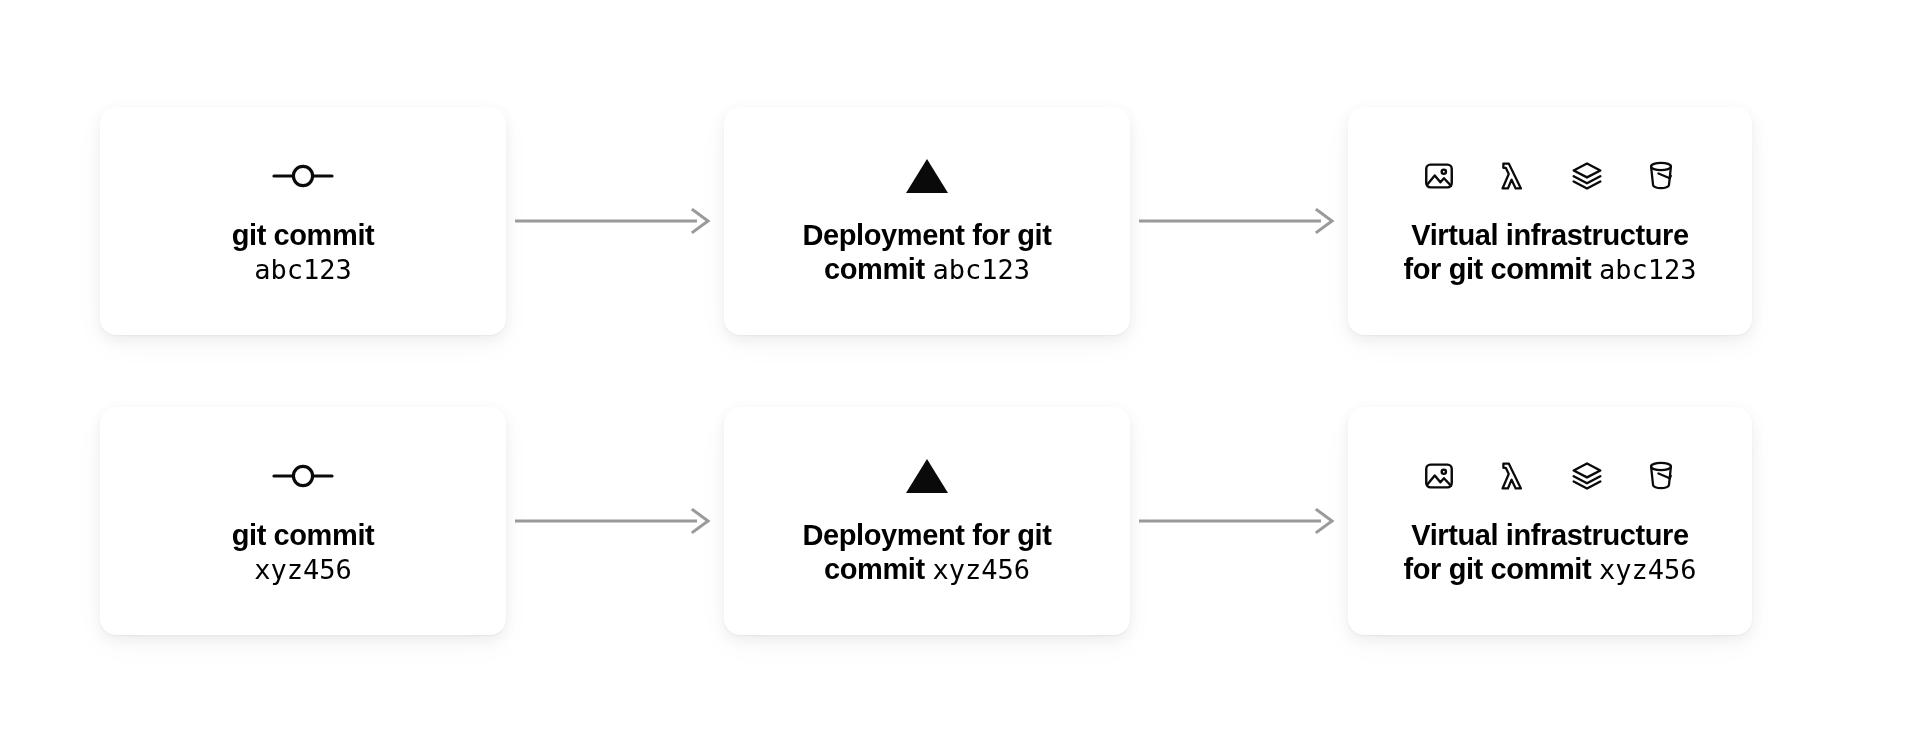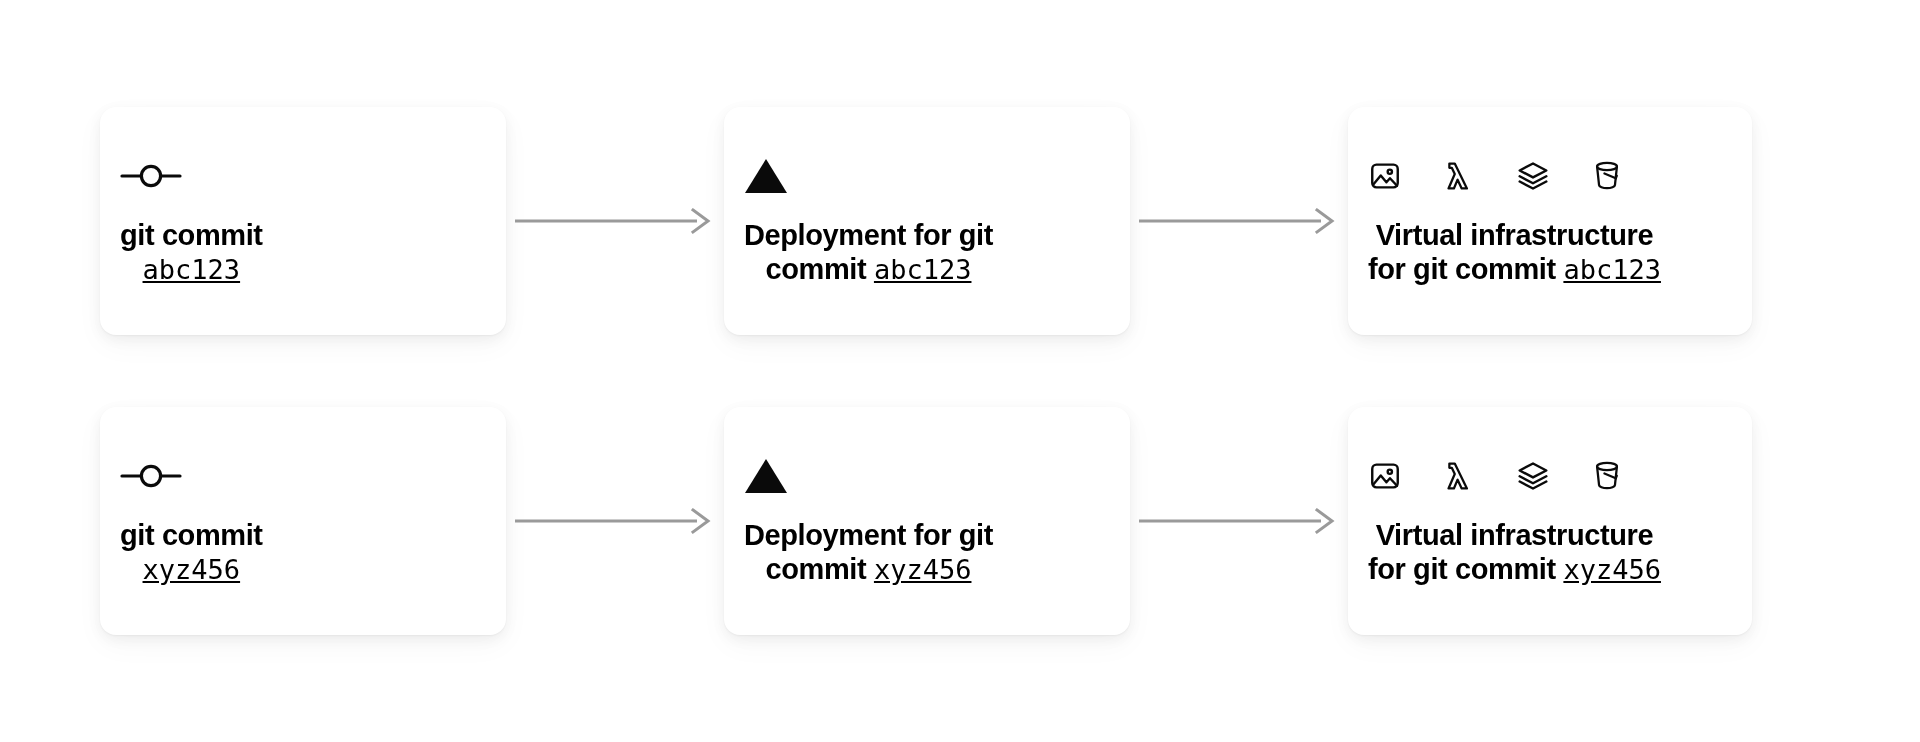--- a/index.html
+++ b/index.html
@@ -40,21 +40,21 @@
   
   .node-card {
     background: #ffffff;
     border-radius: 16px;
     box-shadow: 0 1px 2px rgba(0,0,0,0.045),
                 0 4px 14px rgba(0,0,0,0.055),
                 0 10px 30px rgba(0,0,0,0.035);
     box-sizing: border-box;
     display: flex;
     flex-direction: column;
-    align-items: flex-start;
+    align-items: center;
     justify-content: center;
     padding: 26px 20px;
   }
   .node-card.commit   { width: 406px; height: 228px; }
   .node-card.deploy   { width: 406px; height: 228px; }
   .node-card.infra    { width: 404px; height: 228px; }
 
   .icon-area {
     display: flex;
     flex-direction: row;
@@ -71,21 +71,20 @@
     font-size: 29px;
     font-weight: 700;
     line-height: 1.18;
     letter-spacing: -0.4px;
   }
   .card-label .mono {
     font-family: "DejaVu Sans Mono", "Liberation Mono", monospace;
     font-weight: 400;
     font-size: 27px;
     letter-spacing: 0px;
-    text-decoration: underline;
   }
 
   
   .arrow {
     flex: 0 0 auto;
     width: 218px;
     height: 40px;
     display: flex;
     align-items: center;
     justify-content: center;

